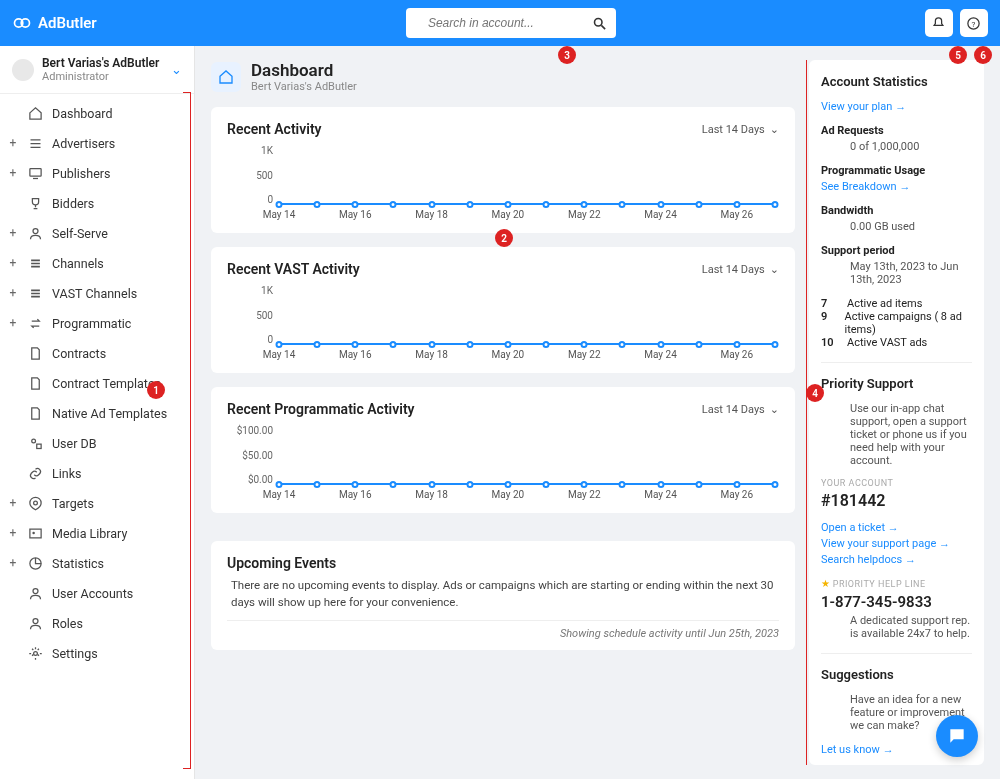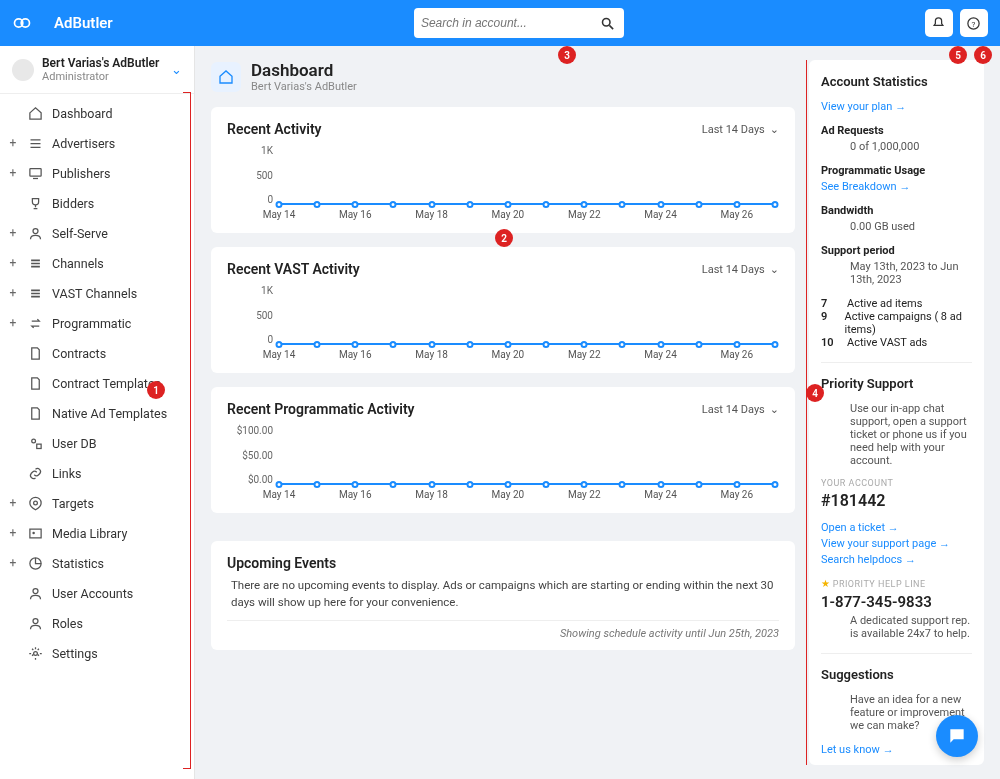--- a/index.html
+++ b/index.html
@@ -1,21 +1,21 @@
 <!DOCTYPE html>
 <html><head>
 <meta charset="utf-8">
 <style>
 * { box-sizing: border-box; margin: 0; padding: 0; }
 body { font-family: -apple-system, BlinkMacSystemFont, "Segoe UI", Roboto, sans-serif; font-size: 13px; color: #222; background: #f0f2f5; width: 1000px; height: 779px; overflow: hidden; position: relative; }
 .topbar { background: #1a8cff; height: 46px; display: flex; align-items: center; padding: 0 12px; gap: 12px; }
-.logo { display: flex; align-items: center; gap: 22px; color: #fff; font-weight: 600; font-size: 15px; }
+.logo { display: flex; align-items: center; gap: 6px; color: #fff; font-weight: 600; font-size: 15px; }
 .logo svg { width: 20px; height: 20px; }
 .search-wrap { margin: 0 auto; position: relative; }
-.search-input { width: 210px; height: 30px; border: none; border-radius: 4px; padding: 0 32px 0 7px; font-size: 12px; font-style: italic; color: #ef4444; }
+.search-input { width: 210px; height: 30px; border: none; border-radius: 4px; padding: 0 32px 0 22px; font-size: 12px; font-style: italic; color: #ef4444; }
 .search-icon-btn { position: absolute; right: 6px; top: 5px; width: 20px; height: 20px; display: flex; align-items: center; justify-content: center; }
 .topbar-right { display: flex; gap: 7px; }
 .topbar-btn { width: 28px; height: 28px; background: #fff; border-radius: 5px; display: flex; align-items: center; justify-content: center; }
 .layout { display: flex; height: calc(779px - 46px); border-radius: 27px; }
 .sidebar { width: 195px; background: #fff; border-right: 1px solid #e5e5e5; display: flex; flex-direction: column; position: relative; }
 .account-switcher { padding: 10px 12px; display: flex; align-items: center; gap: 8px; border-bottom: 1px solid #eee; }
 .account-avatar { width: 22px; height: 22px; background: #e8e8e8; border-radius: 50%; }
 .account-text { flex: 1; }
 .account-name { font-size: 12px; font-weight: 600; }
 .account-role { font-size: 11px; color: #888; }

